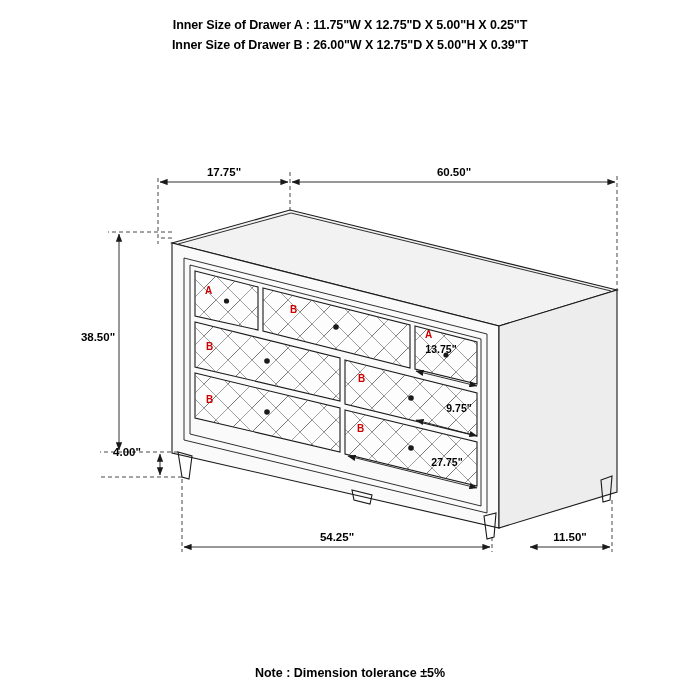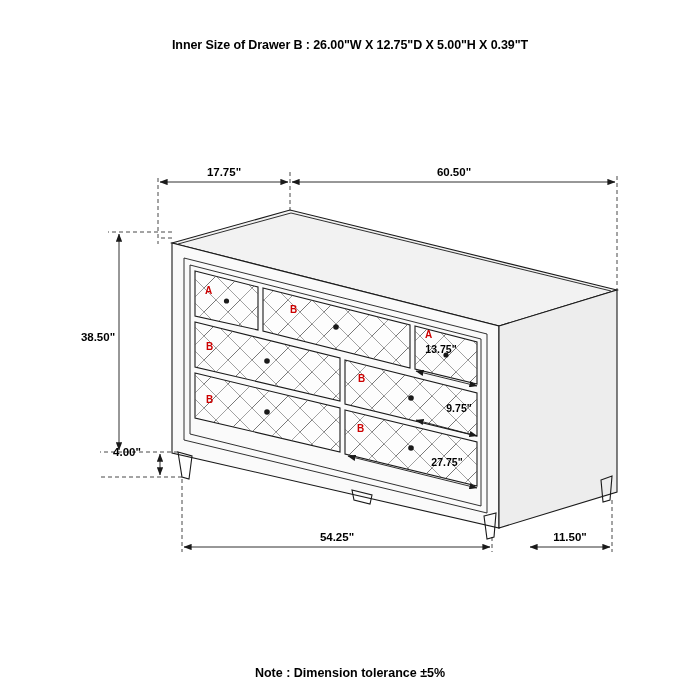--- a/index.html
+++ b/index.html
@@ -73,20 +73,21 @@
   .panelfill { fill: #fdfdfd; }
   .bodyfill { fill: #fafafa; }
   .topfill { fill: #f2f2f2; }
   .sidefill { fill: #ededed; }
 </style>
 </head>
 <body>
 
 <div class="page">
 
+  <div class="hdr" id="hdr1">Inner Size of Drawer A : 11.75"W X 12.75"D X 5.00"H X 0.25"T</div>
   <div class="hdr" id="hdr2">Inner Size of Drawer B : 26.00"W X 12.75"D X 5.00"H X 0.39"T</div>
 
   <svg class="diagram" viewBox="0 0 700 700">
     <defs>
       <marker id="arrA" markerWidth="9" markerHeight="7" refX="8.5" refY="3.5" orient="auto" markerUnits="strokeWidth">
         <path d="M0,0 L9,3.5 L0,7 z" fill="#1a1a1a"></path>
       </marker>
       <marker id="arrB" markerWidth="9" markerHeight="7" refX="0.5" refY="3.5" orient="auto" markerUnits="strokeWidth">
         <path d="M9,0 L0,3.5 L9,7 z" fill="#1a1a1a"></path>
       </marker>

